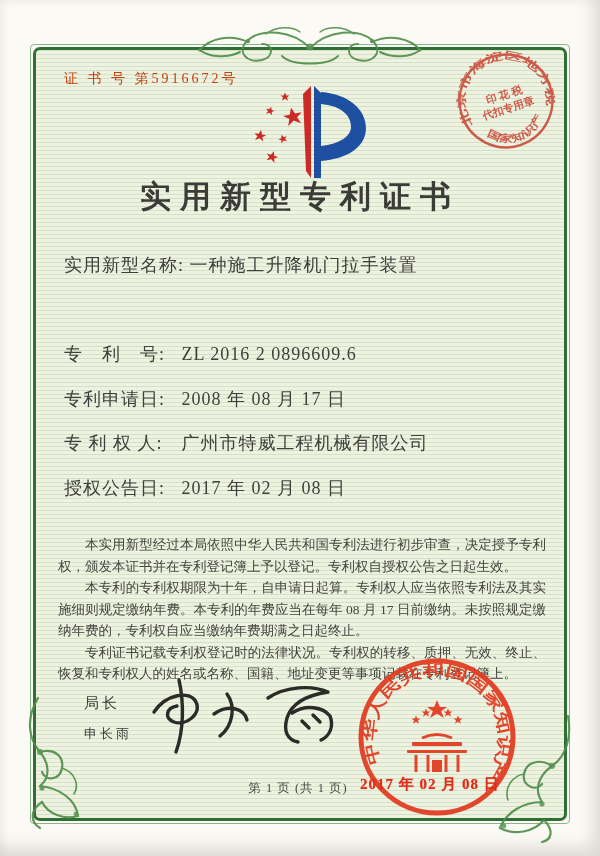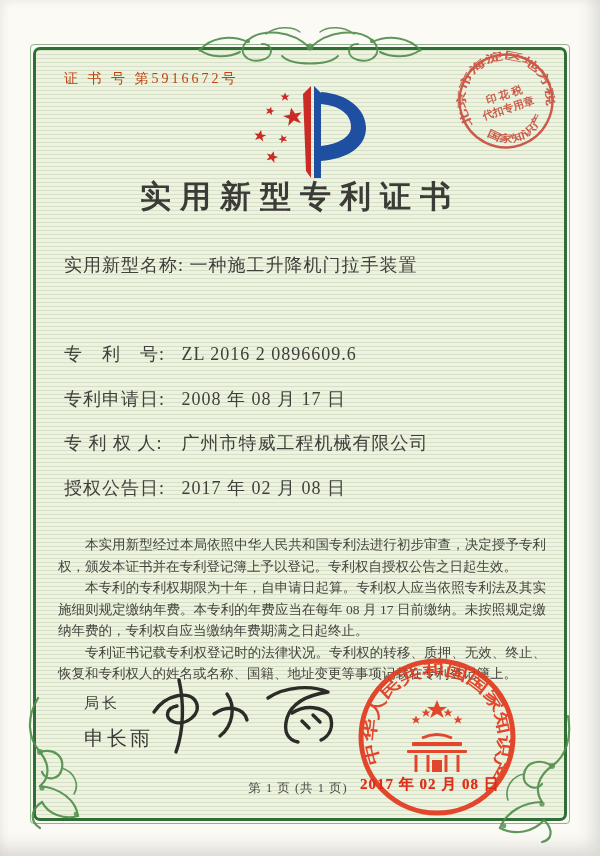--- a/index.html
+++ b/index.html
@@ -32,21 +32,21 @@
   .field{
     position:absolute;left:64px;font-size:18px;color:#3f3f3c;letter-spacing:1px;white-space:nowrap;
   }
   .field .flabel{display:inline-block;min-width:112px;}
   .paras{
     position:absolute;left:58px;top:498px;width:488px;
     font-size:13.5px;line-height:21.5px;color:#45453f;text-align:justify;margin-top:36px;
   }
   .paras p{margin:0;text-indent:2em;}
   .director{position:absolute;left:84px;top:694px;font-size:15px;letter-spacing:3px;color:#3c3c38;}
-  .director-name{position:absolute;left:84px;top:725px;font-size:20px;letter-spacing:3px;color:#3c3c38;}
+  .director-name{position:absolute;left:84px;top:725px;font-size:13px;letter-spacing:3px;color:#3c3c38;}
   .signature{position:absolute;left:132px;top:668px;width:210px;height:95px;}
   .seal{position:absolute;left:352px;top:652px;width:170px;height:170px;opacity:.93;}
   .seal-date{
     position:absolute;left:360px;top:775px;font-size:15px;font-weight:700;
     color:#df2c16;letter-spacing:1px;white-space:nowrap;text-shadow:0 0 1px rgba(223,44,22,.5);
   }
   .tax-stamp{position:absolute;left:455px;top:50px;width:102px;height:102px;transform:rotate(-18deg);opacity:.88;}
   .logo{position:absolute;left:245px;top:84px;width:130px;height:100px;}
   .footer{
     position:absolute;left:0;right:4px;top:780px;text-align:center;

